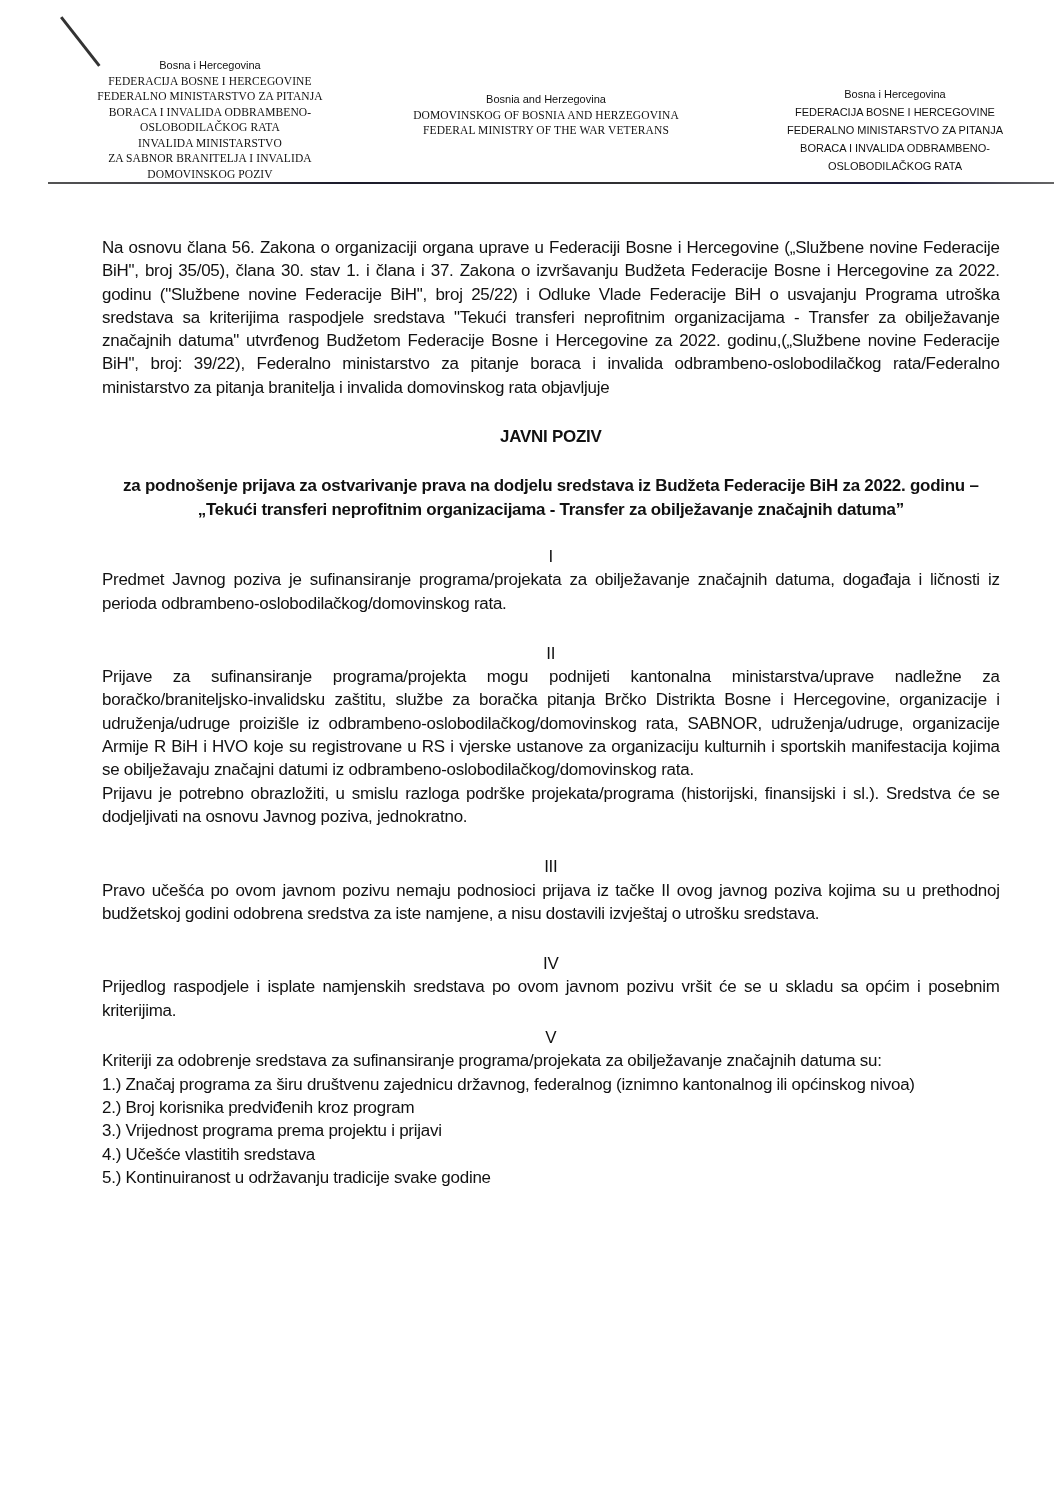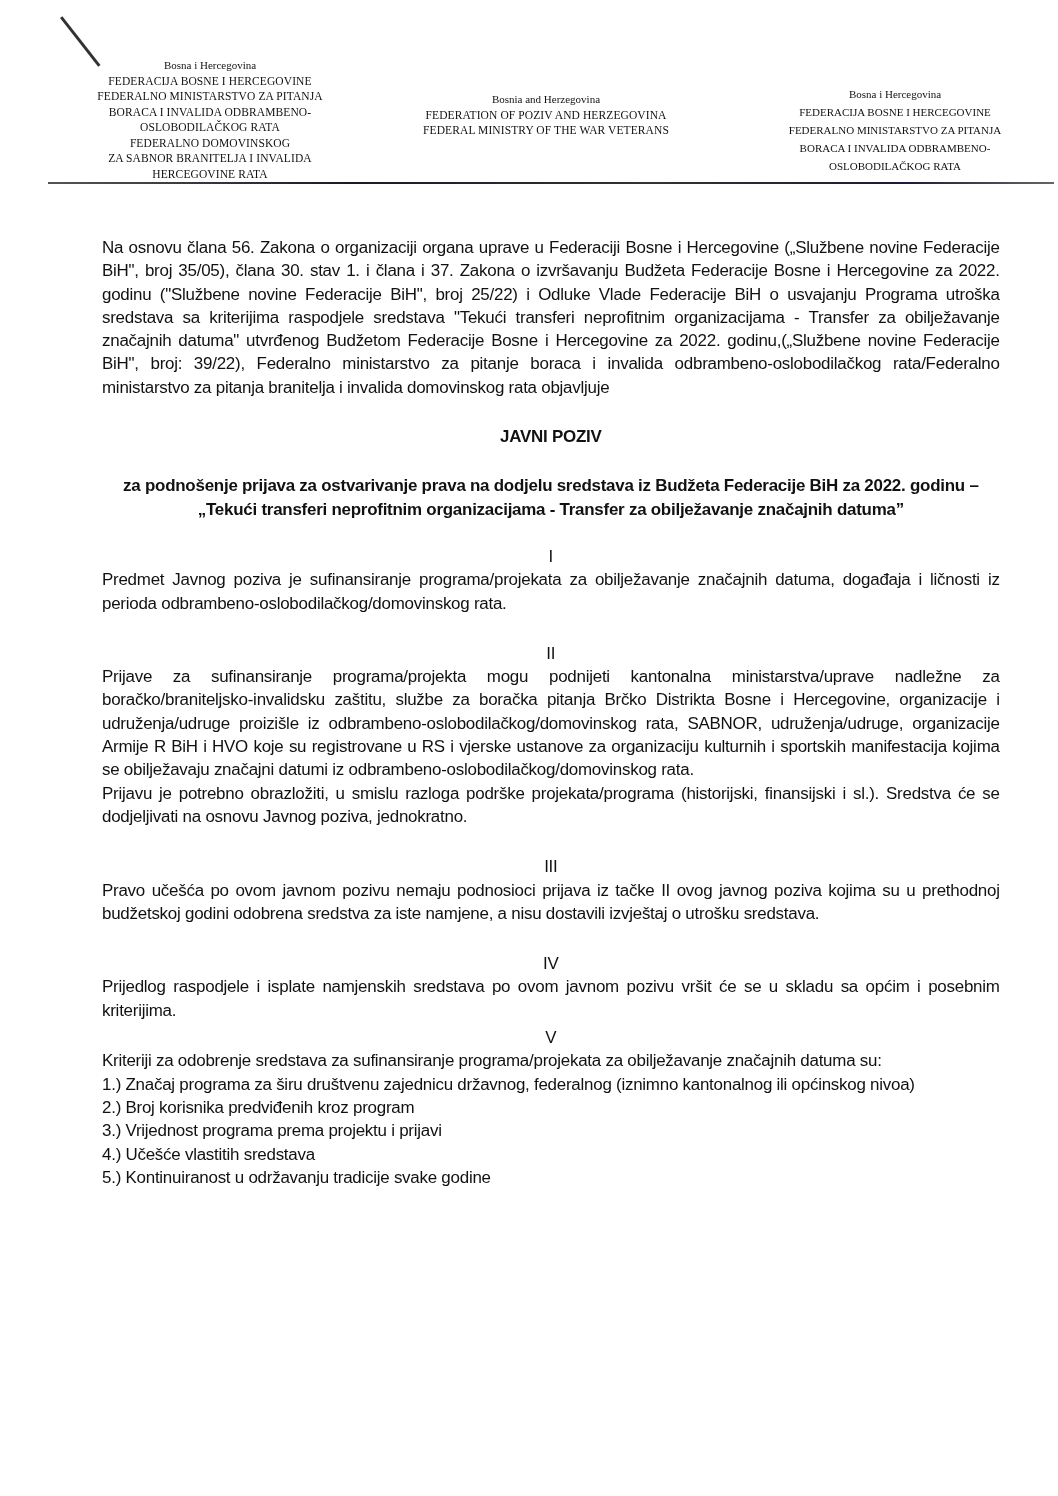--- a/index.html
+++ b/index.html
@@ -1,19 +1,19 @@
 <!DOCTYPE html>
 <html><head>
 <meta charset="utf-8">
 <style>
   html, body { margin: 0; padding: 0; background: #ffffff; }
   body { width: 1058px; height: 1496px; position: relative; overflow: hidden; color: #111; }
   .stroke { position: absolute; left: 60px; top: 18px; width: 3px; height: 62px; background: #333; transform: rotate(-38deg); transform-origin: top left; }
   .hdr { position: absolute; text-align: center; line-height: 15.5px; }
-  .hdr .sans { font-family: Liberation Serif, serif; font-size: 11px; }
+  .hdr .sans { font-family: Liberation Sans, sans-serif; font-size: 11px; }
   .hdr .serif { font-family: "Liberation Serif", serif; font-size: 11.5px; letter-spacing: 0.1px; }
   .hdr-left { left: 70px; top: 58px; width: 280px; }
   .hdr-center { left: 391px; top: 92px; width: 310px; }
   .hdr-right { left: 760px; top: 85px; width: 270px; line-height: 18px; }
   .hdr-right .sans { font-size: 11px; }
   .rule { position: absolute; left: 48px; top: 182px; width: 1006px; height: 2px; background: linear-gradient(90deg,#555,#1a1a2a 30%,#333 60%,#1a1a3a 85%,#666); }
   .body { position: absolute; left: 102px; top: 236px; width: 916px; font-family: "Liberation Sans", sans-serif; font-size: 17.3px; line-height: 23.3px; letter-spacing: -0.25px; transform: scaleX(0.98); transform-origin: left top; }
   .just { text-align: justify; margin: 0; }
   .title { font-weight: bold; text-align: center; margin: 26px 0 0 0; }
   .subtitle { font-weight: bold; text-align: center; margin: 26px 0 0 0; padding: 0 8px; }
@@ -26,28 +26,28 @@
 <body>
 
 <div class="stroke"></div>
 
 <div class="hdr hdr-left">
   <div class="sans">Bosna i Hercegovina</div>
   <div class="serif">FEDERACIJA BOSNE I HERCEGOVINE</div>
   <div class="serif">FEDERALNO MINISTARSTVO ZA PITANJA</div>
   <div class="serif">BORACA I INVALIDA ODBRAMBENO-</div>
   <div class="serif">OSLOBODILAČKOG RATA</div>
-  <div class="serif">FEDERALNO DOMOVINSKOG</div>
+  <div class="serif">INVALIDA MINISTARSTVO</div>
   <div class="serif">ZA SABNOR BRANITELJA I INVALIDA</div>
-  <div class="serif">HERCEGOVINE RATA</div>
+  <div class="serif">DOMOVINSKOG POZIV</div>
 </div>
 
 <div class="hdr hdr-center">
   <div class="sans">Bosnia and Herzegovina</div>
-  <div class="serif">FEDERATION OF POZIV AND HERZEGOVINA</div>
+  <div class="serif">DOMOVINSKOG OF BOSNIA AND HERZEGOVINA</div>
   <div class="serif">FEDERAL MINISTRY OF THE WAR VETERANS</div>
 </div>
 
 <div class="hdr hdr-right">
   <div class="sans">Bosna i Hercegovina</div>
   <div class="sans">FEDERACIJA BOSNE I HERCEGOVINE</div>
   <div class="sans">FEDERALNO MINISTARSTVO ZA PITANJA</div>
   <div class="sans">BORACA I INVALIDA ODBRAMBENO-</div>
   <div class="sans">OSLOBODILAČKOG RATA</div>
 </div>

